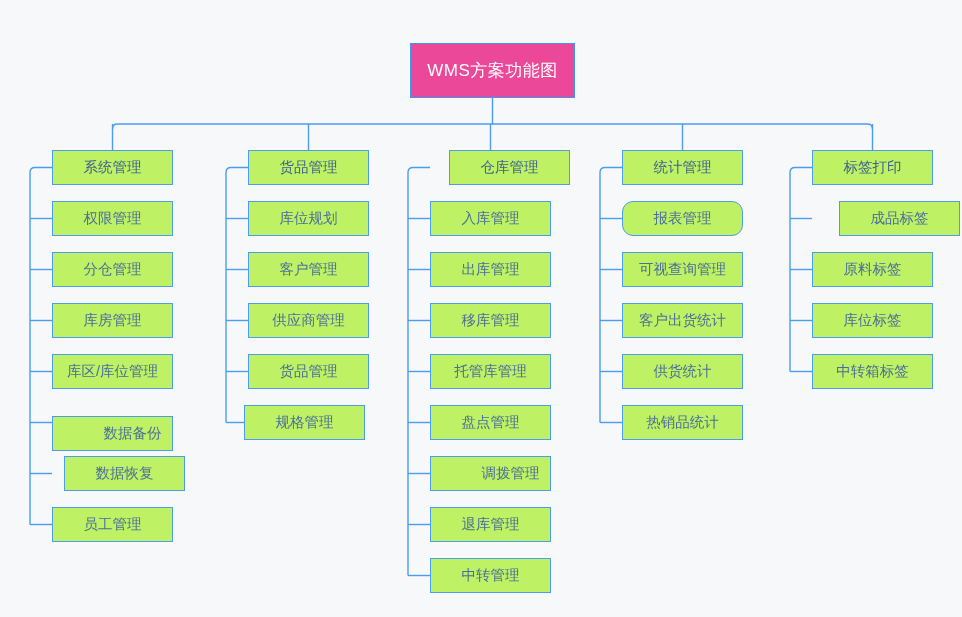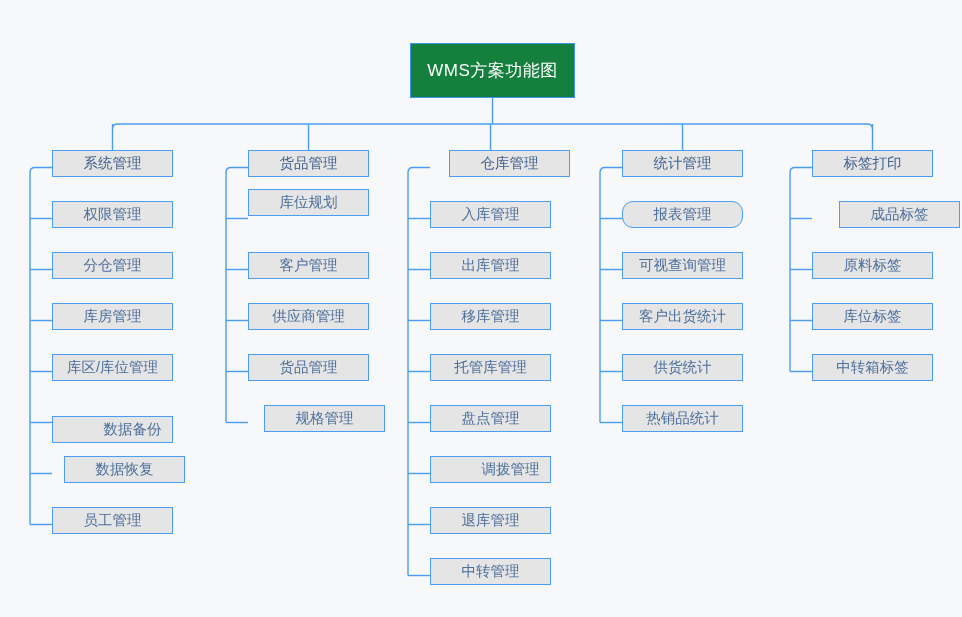--- a/index.html
+++ b/index.html
@@ -28,37 +28,37 @@
   }
   .node {
     position: absolute;
     box-sizing: border-box;
     display: flex;
     align-items: center;
     justify-content: center;
     white-space: nowrap;
   }
   .node.root {
-    background: #15803d;
+    background: #ec4899;
     border: 1px solid #3d97f0;
     color: #ffffff;
     font-size: 17px;
     letter-spacing: 0.5px;
     left: 410px;
     top: 43px;
     width: 165px;
     height: 55px;
   }
   .node.branch {
-    background: #e5e5e5;
+    background: #bef264;
     border: 1px solid #4a9df0;
     color: #4b6e9b;
     font-size: 14.5px;
     width: 121px;
-    height: 27px;
+    height: 35px;
   }
   .node.branch.head {
     color: #41628f;
   }
 </style>
 </head>
 <body>
 
 <div id="diagram">
 
@@ -123,25 +123,25 @@
     <div class="node root">WMS方案功能图</div>
   <div class="node branch head" style="left: 52px; top: 150px;">系统管理</div>
       <div class="node branch" style="left: 52px; top: 201px;">权限管理</div>
       <div class="node branch" style="left: 52px; top: 252px;">分仓管理</div>
       <div class="node branch" style="left: 52px; top: 303px;">库房管理</div>
       <div class="node branch" style="left: 52px; top: 354px;">库区/库位管理</div>
       <div class="node branch" style="left: 52px; top: 416px; padding-left: 40px;">数据备份</div>
       <div class="node branch" style="left: 52px; top: 456px; margin-left: 12px;">数据恢复</div>
       <div class="node branch" style="left: 52px; top: 507px;">员工管理</div>
       <div class="node branch head" style="left: 248px; top: 150px;">货品管理</div>
-      <div class="node branch" style="left: 248px; top: 189px;">库位规划</div>
+      <div class="node branch" style="left: 248px; top: 201px;">库位规划</div>
       <div class="node branch" style="left: 248px; top: 252px;">客户管理</div>
       <div class="node branch" style="left: 248px; top: 303px;">供应商管理</div>
       <div class="node branch" style="left: 248px; top: 354px;">货品管理</div>
-      <div class="node branch" style="left: 264px; top: 405px;">规格管理</div>
+      <div class="node branch" style="left: 244px; top: 405px;">规格管理</div>
       <div class="node branch head" style="left: 449px; top: 150px;">仓库管理</div>
       <div class="node branch" style="left: 430px; top: 201px;">入库管理</div>
       <div class="node branch" style="left: 430px; top: 252px;">出库管理</div>
       <div class="node branch" style="left: 430px; top: 303px;">移库管理</div>
       <div class="node branch" style="left: 430px; top: 354px;">托管库管理</div>
       <div class="node branch" style="left: 430px; top: 405px;">盘点管理</div>
       <div class="node branch" style="left: 430px; top: 456px; padding-left: 40px;">调拨管理</div>
       <div class="node branch" style="left: 430px; top: 507px;">退库管理</div>
       <div class="node branch" style="left: 430px; top: 558px;">中转管理</div>
       <div class="node branch head" style="left: 622px; top: 150px;">统计管理</div>

